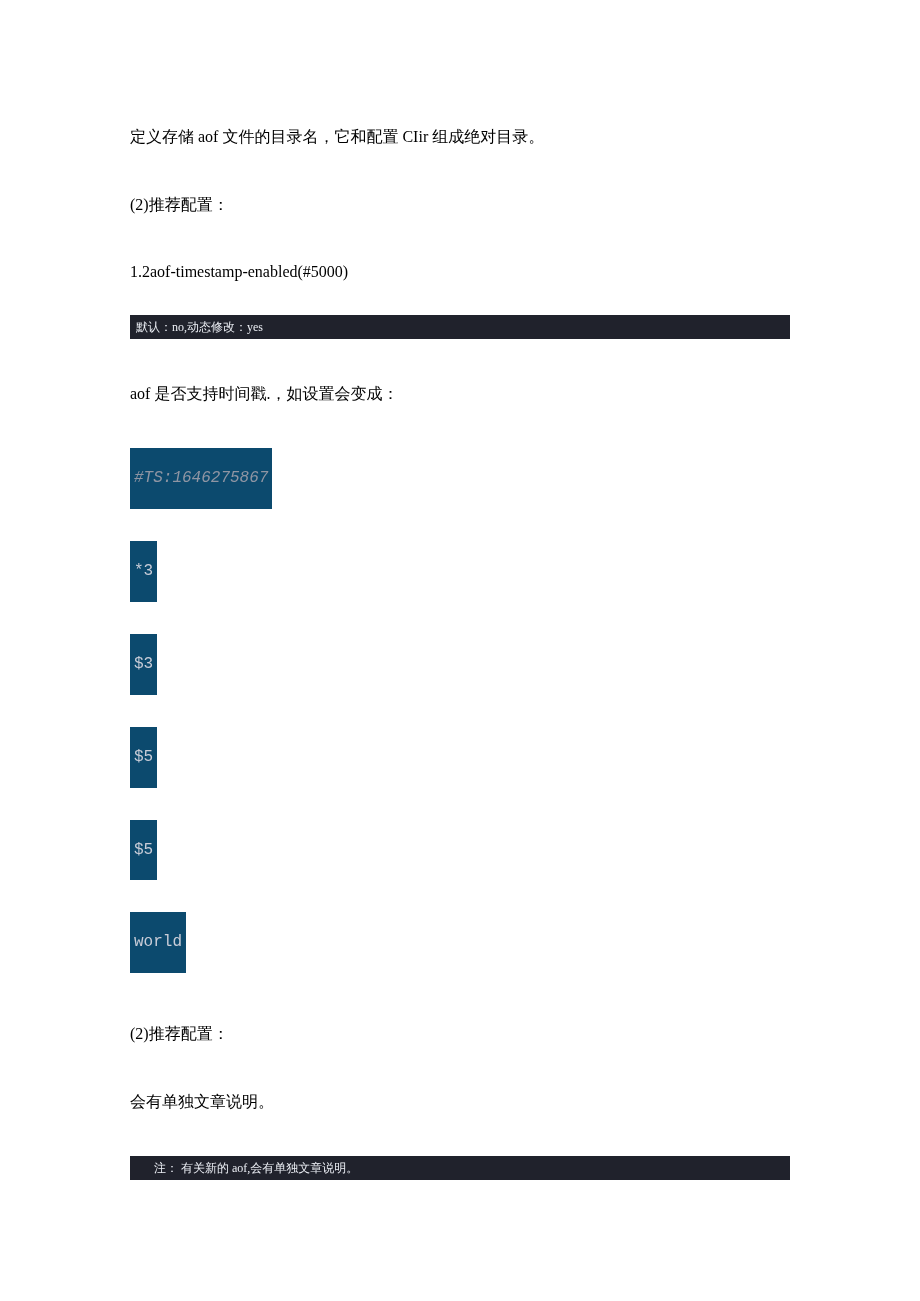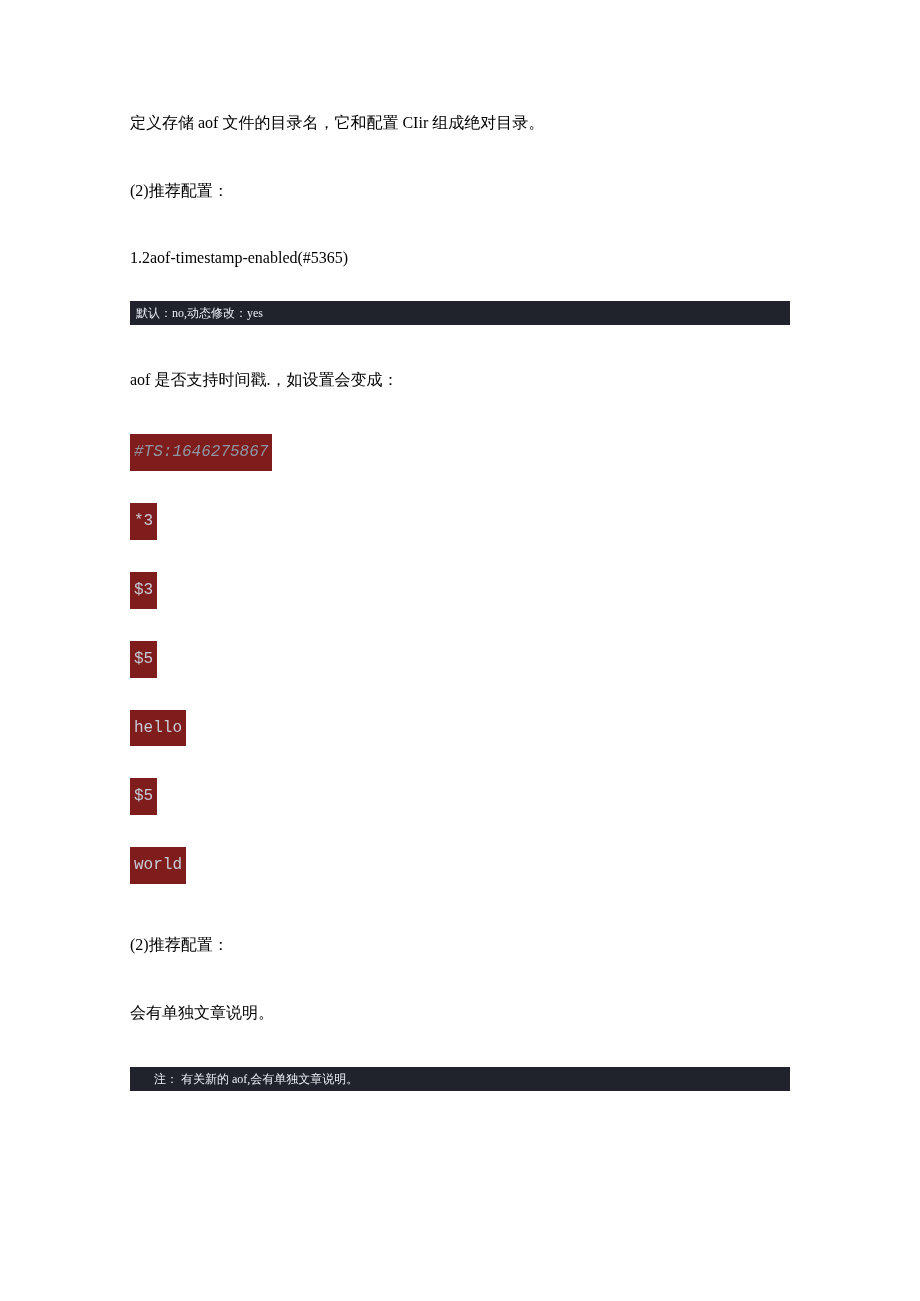--- a/index.html
+++ b/index.html
@@ -8,20 +8,21 @@
     background: #ffffff;
     font-family: "SimSun", "宋体", serif;
     font-size: 16px;
     color: #000;
     width: 920px;
   }
   .page {
     padding: 110px 130px 60px 130px;
     box-sizing: border-box;
     width: 920px;
+    margin-top: 14px;
   }
   .para {
     line-height: 1.6;
     margin-bottom: 42px;
   }
   .para-tight {
     line-height: 1.6;
     margin-bottom: 30px;
   }
   .dark-bar {
@@ -30,23 +31,23 @@
     padding: 3px 6px;
     margin-bottom: 42px;
     line-height: 1.5;
     font-size: 12px;
   }
   .code-line {
     margin-bottom: 32px;
   }
   .code-chip {
     display: inline-block;
-    background: #7f1d1d;
+    background: #0c4a6e;
     color: #c9cdd8;
-    padding: 8px 4px;
+    padding: 20px 4px;
     font-family: "Courier New", monospace;
     font-size: 16px;
     line-height: 1.3;
   }
   .code-chip.ts {
     font-style: italic;
     color: #8f95a3;
   }
   .last-dark {
     margin-top: 10px;
@@ -57,43 +58,40 @@
 </head>
 <body>
 
 <div class="page">
 
   <div class="para">定义存储 aof 文件的目录名，它和配置 CIir 组成绝对目录。</div>
 
   <div class="para">(2)推荐配置：</div>
 
 
-  <div class="para-tight">1.2aof-timestamp-enabled(#5365)</div>
+  <div class="para-tight">1.2aof-timestamp-enabled(#5000)</div>
 
   <div class="dark-bar">默认：no,动态修改：yes</div>
 
 
   <div class="para">aof 是否支持时间戳.，如设置会变成：</div>
 
   <div class="code-line">
     <span class="code-chip ts">#TS:1646275867</span>
   </div>
   <div class="code-line">
     <span class="code-chip">*3</span>
   </div>
   <div class="code-line">
     <span class="code-chip">$3</span>
   </div>
   <div class="code-line">
     <span class="code-chip">$5</span>
   </div>
   <div class="code-line">
-    <span class="code-chip">hello</span>
-  </div>
-  <div class="code-line">
     <span class="code-chip">$5</span>
   </div>
   <div class="code-line" style="margin-bottom:48px">
     <span class="code-chip">world</span>
   </div>
 
   <div class="para">(2)推荐配置：</div>
 
   <div class="para">会有单独文章说明。</div>
 

